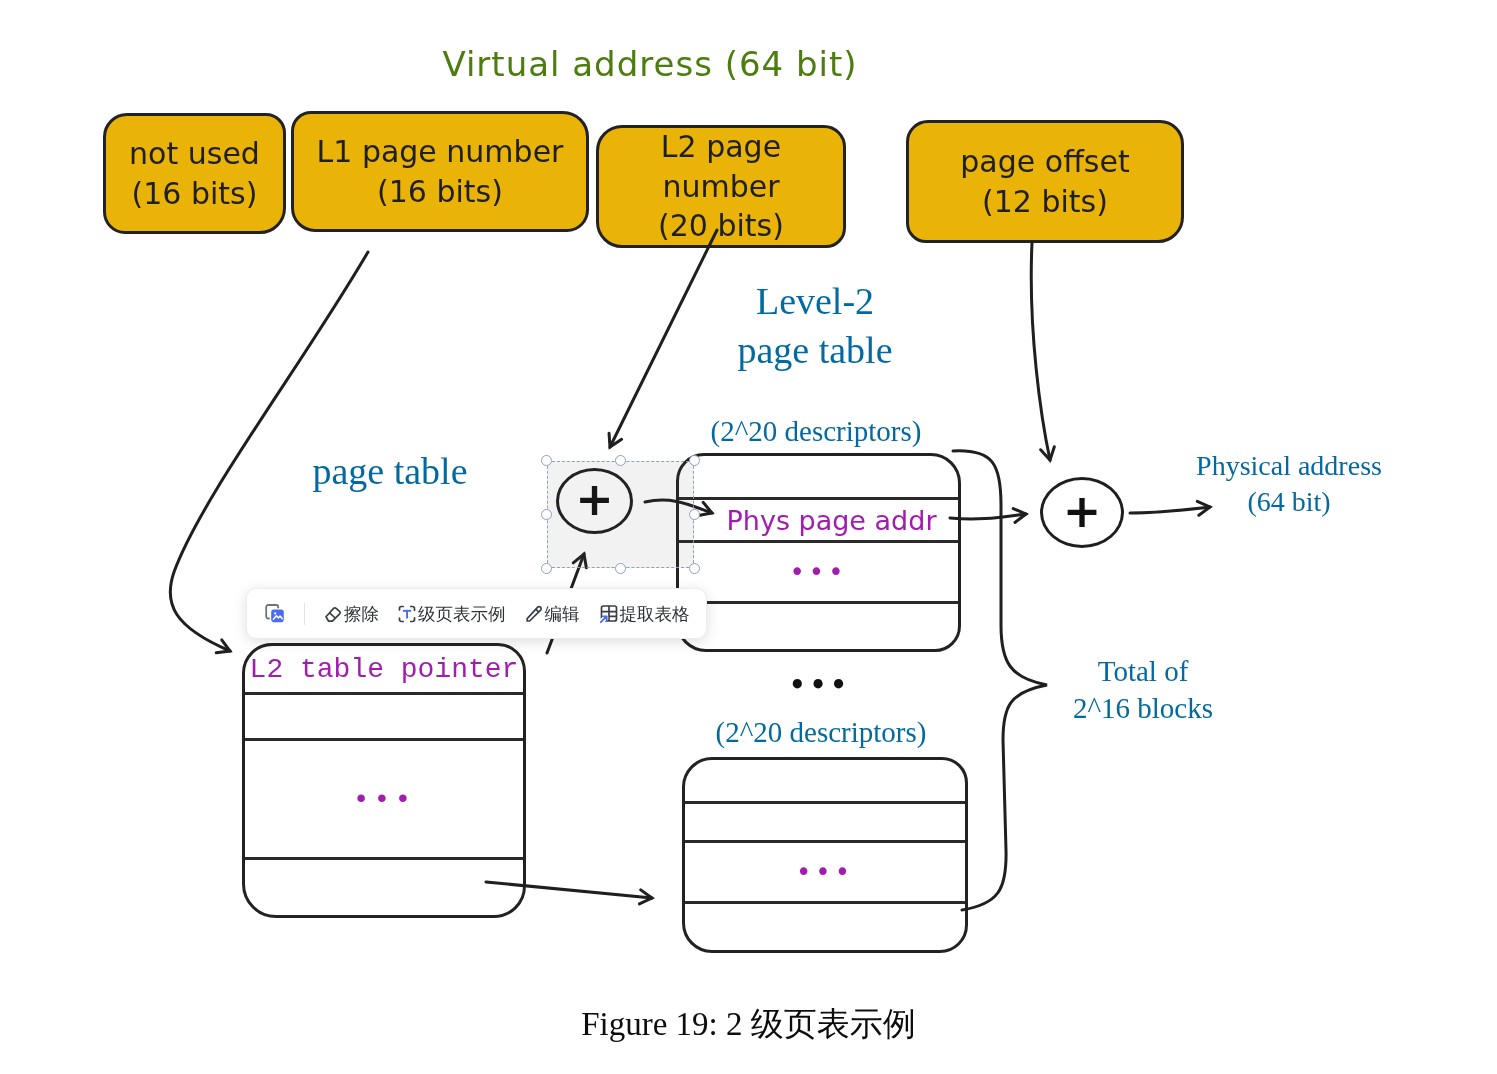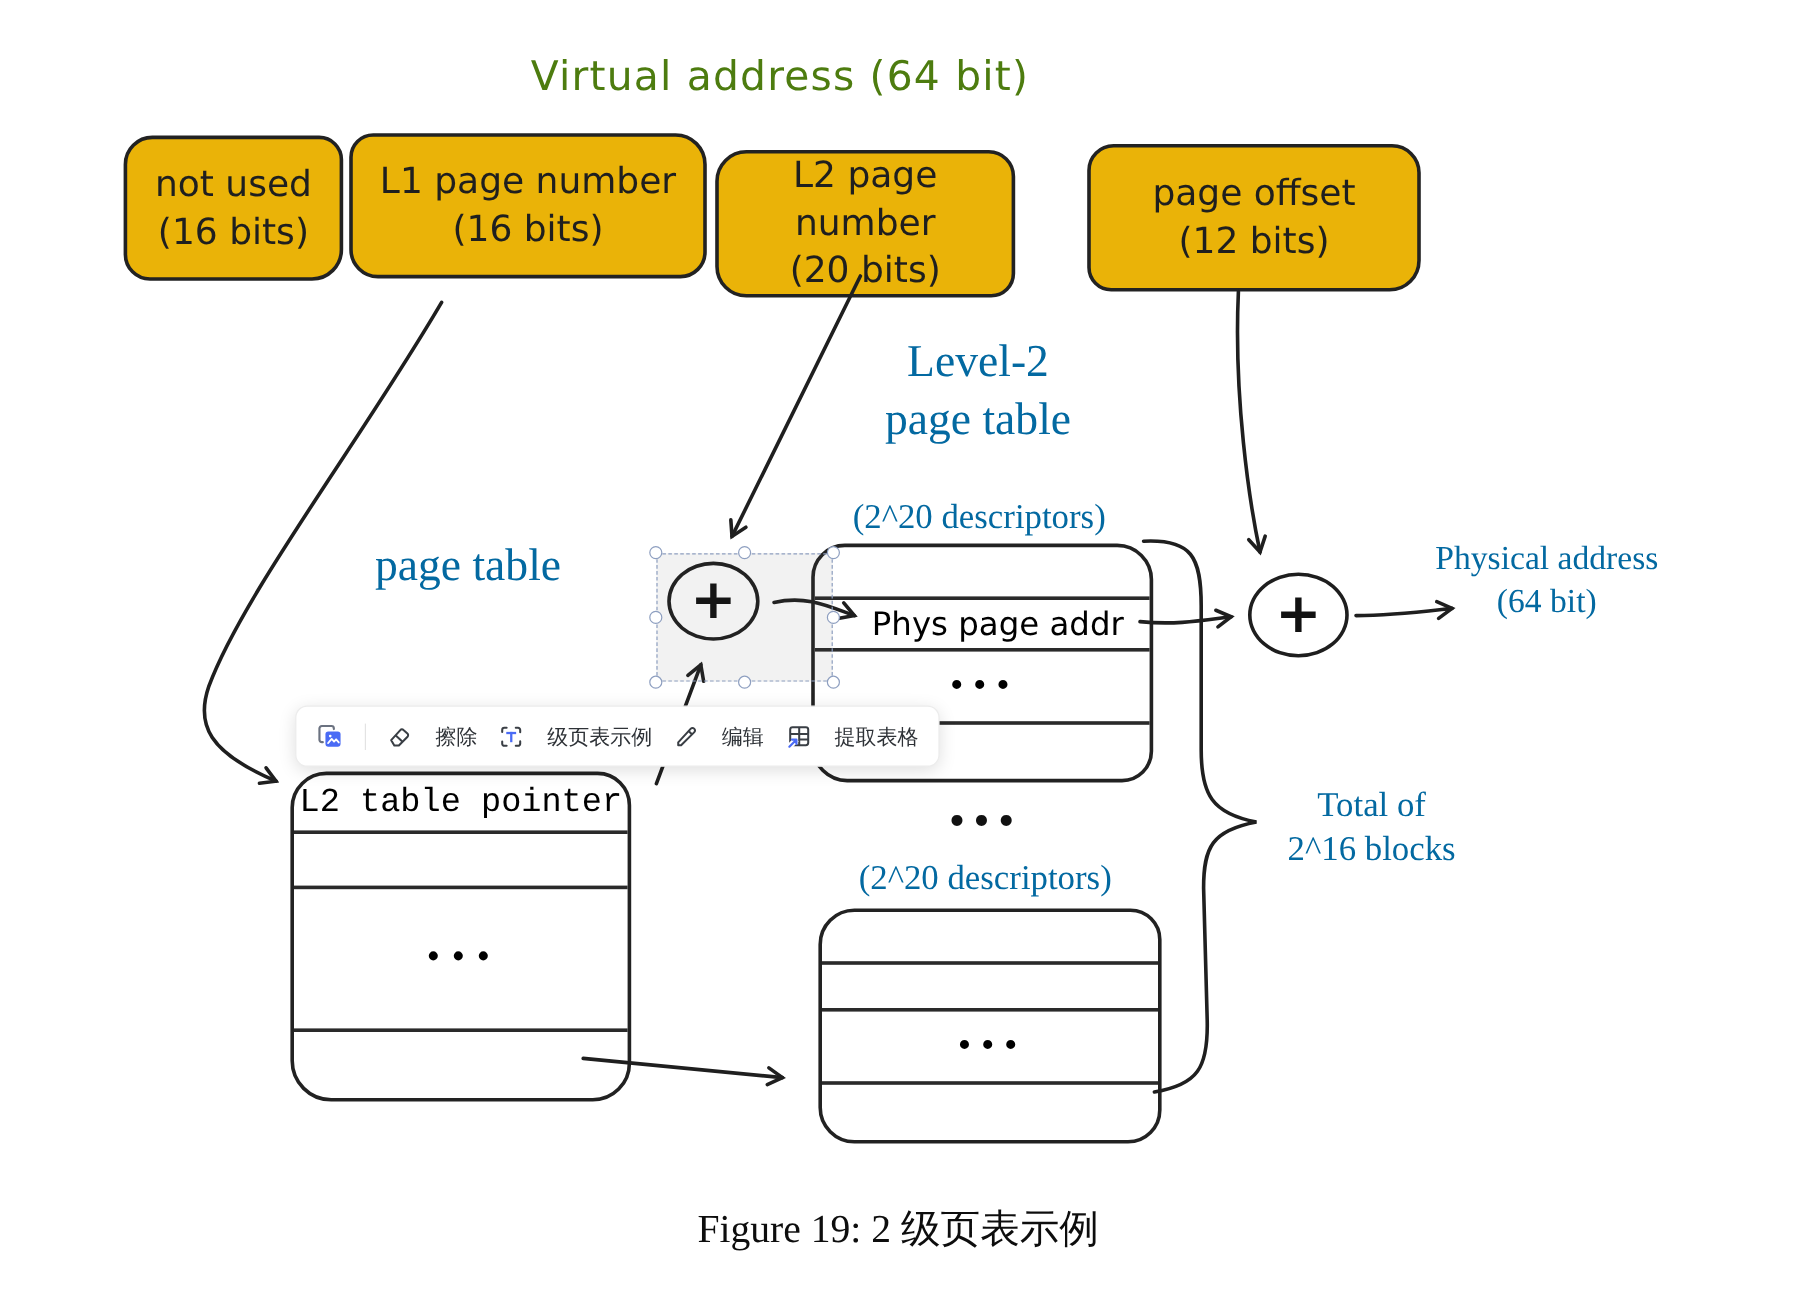--- a/index.html
+++ b/index.html
@@ -33,21 +33,21 @@
     font-weight: 500; line-height: 1.28; font-family: Liberation Serif, serif;
   }
   .sketch-table {
     position: absolute;
     border: 3.5px solid #222222;
     background: #ffffff;
     display: flex; flex-direction: column;
   }
   .sketch-table .row {
     display: flex; align-items: center; justify-content: center;
-    color: #000000; font-weight: 500;
+    color: #a21caf; font-weight: 500;
   }
   .sketch-table .hr { height: 3px; background: #2a2a2a; flex: 0 0 3px; }
   .dots { font-weight: bold; letter-spacing: 4px; font-size: 26px; color: #111; }
 
   .plus-circle {
     position: absolute; border: 3.5px solid #1e1e1e; border-radius: 50%;
     display: flex; align-items: center; justify-content: center;
     font-size: 46px; font-weight: bold; color: #111; background: transparent;
     line-height: 1; padding-bottom: 4px;
   }
@@ -80,21 +80,21 @@
     position: absolute; left: 246px; top: 588px; height: 51px;
     display: flex; align-items: center; gap: 17px;
     padding: 0 16px;
     background: #ffffff;
     border: 1px solid #ececec;
     border-radius: 10px;
     box-shadow: 0 3px 14px rgba(0,0,0,0.13);
     z-index: 10;
   }
   .tb-btn {
-    display: flex; align-items: center; gap: 19px;
+    display: flex; align-items: center; gap: 0;
     background: none; border: none; cursor: pointer;
     font-family: Liberation Serif, serif;
     font-size: 17.5px; color: #2e3237; white-space: nowrap;
   }
   .tb-sep { width: 1px; height: 22px; background: #e3e3e3; }
   .tb-icon { display: inline-flex; }
 
   
   .caption {
     position: absolute; left: 0; top: 1002px; width: 100%;

